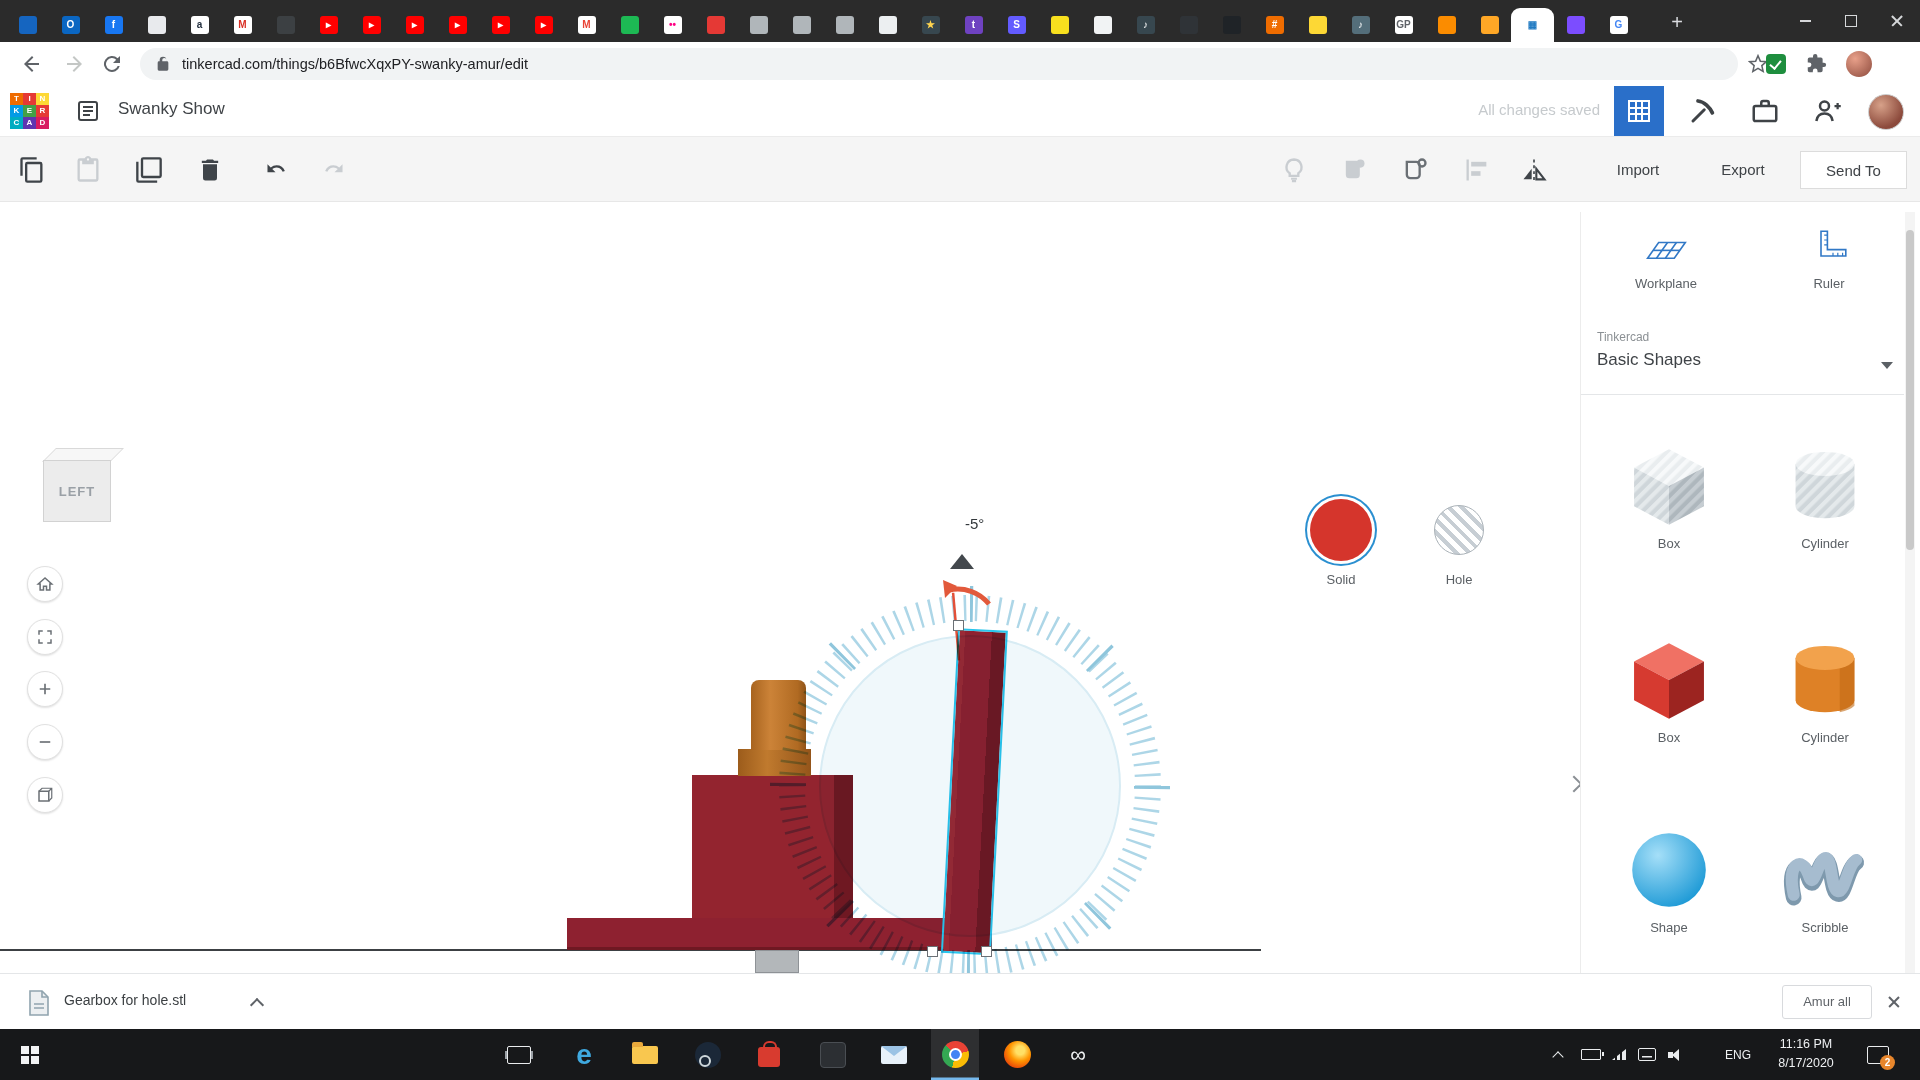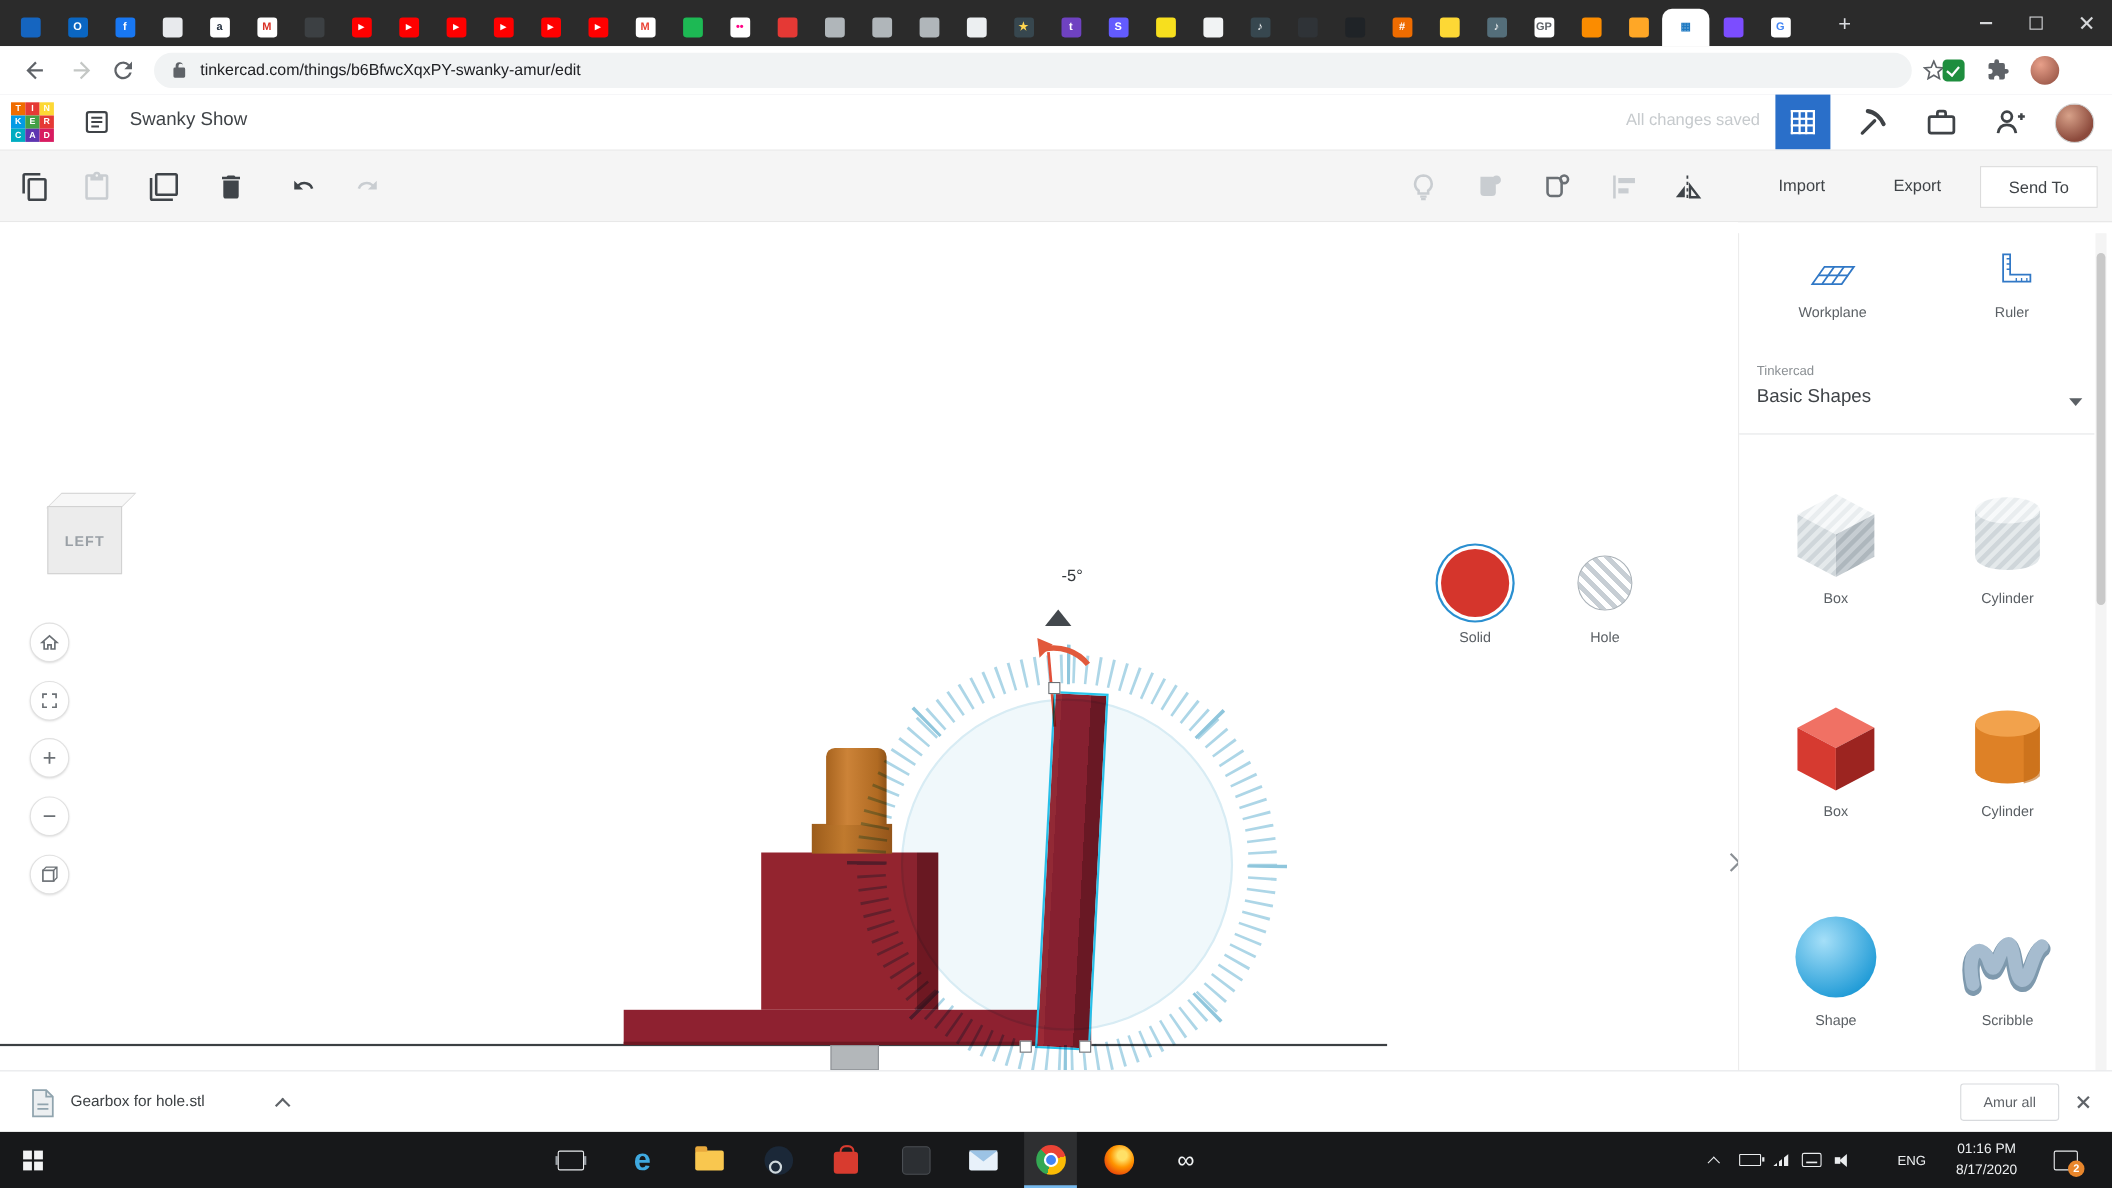--- a/index.html
+++ b/index.html
@@ -661,21 +661,21 @@
     <div class="tbicon" style="left:1634px;width:26px">
         <span class="trkb"></span>
       </div>
     <div class="tbicon" style="left:1662px;width:26px">
         <span class="trspk"></span>
       </div>
     <div class="tbicon" style="left:1718px;width:40px">
         <span class="trtext">ENG</span>
       </div>
     <div class="clock">
-      <div>01:16 PM</div>
+      <div>11:16 PM</div>
       <div>8/17/2020</div>
     </div>
     <div class="tbicon" style="left:1858px;width:40px">
       <span class="action">
         <span class="badge">2</span>
       </span>
     </div>
   </div>
 
 </div>

